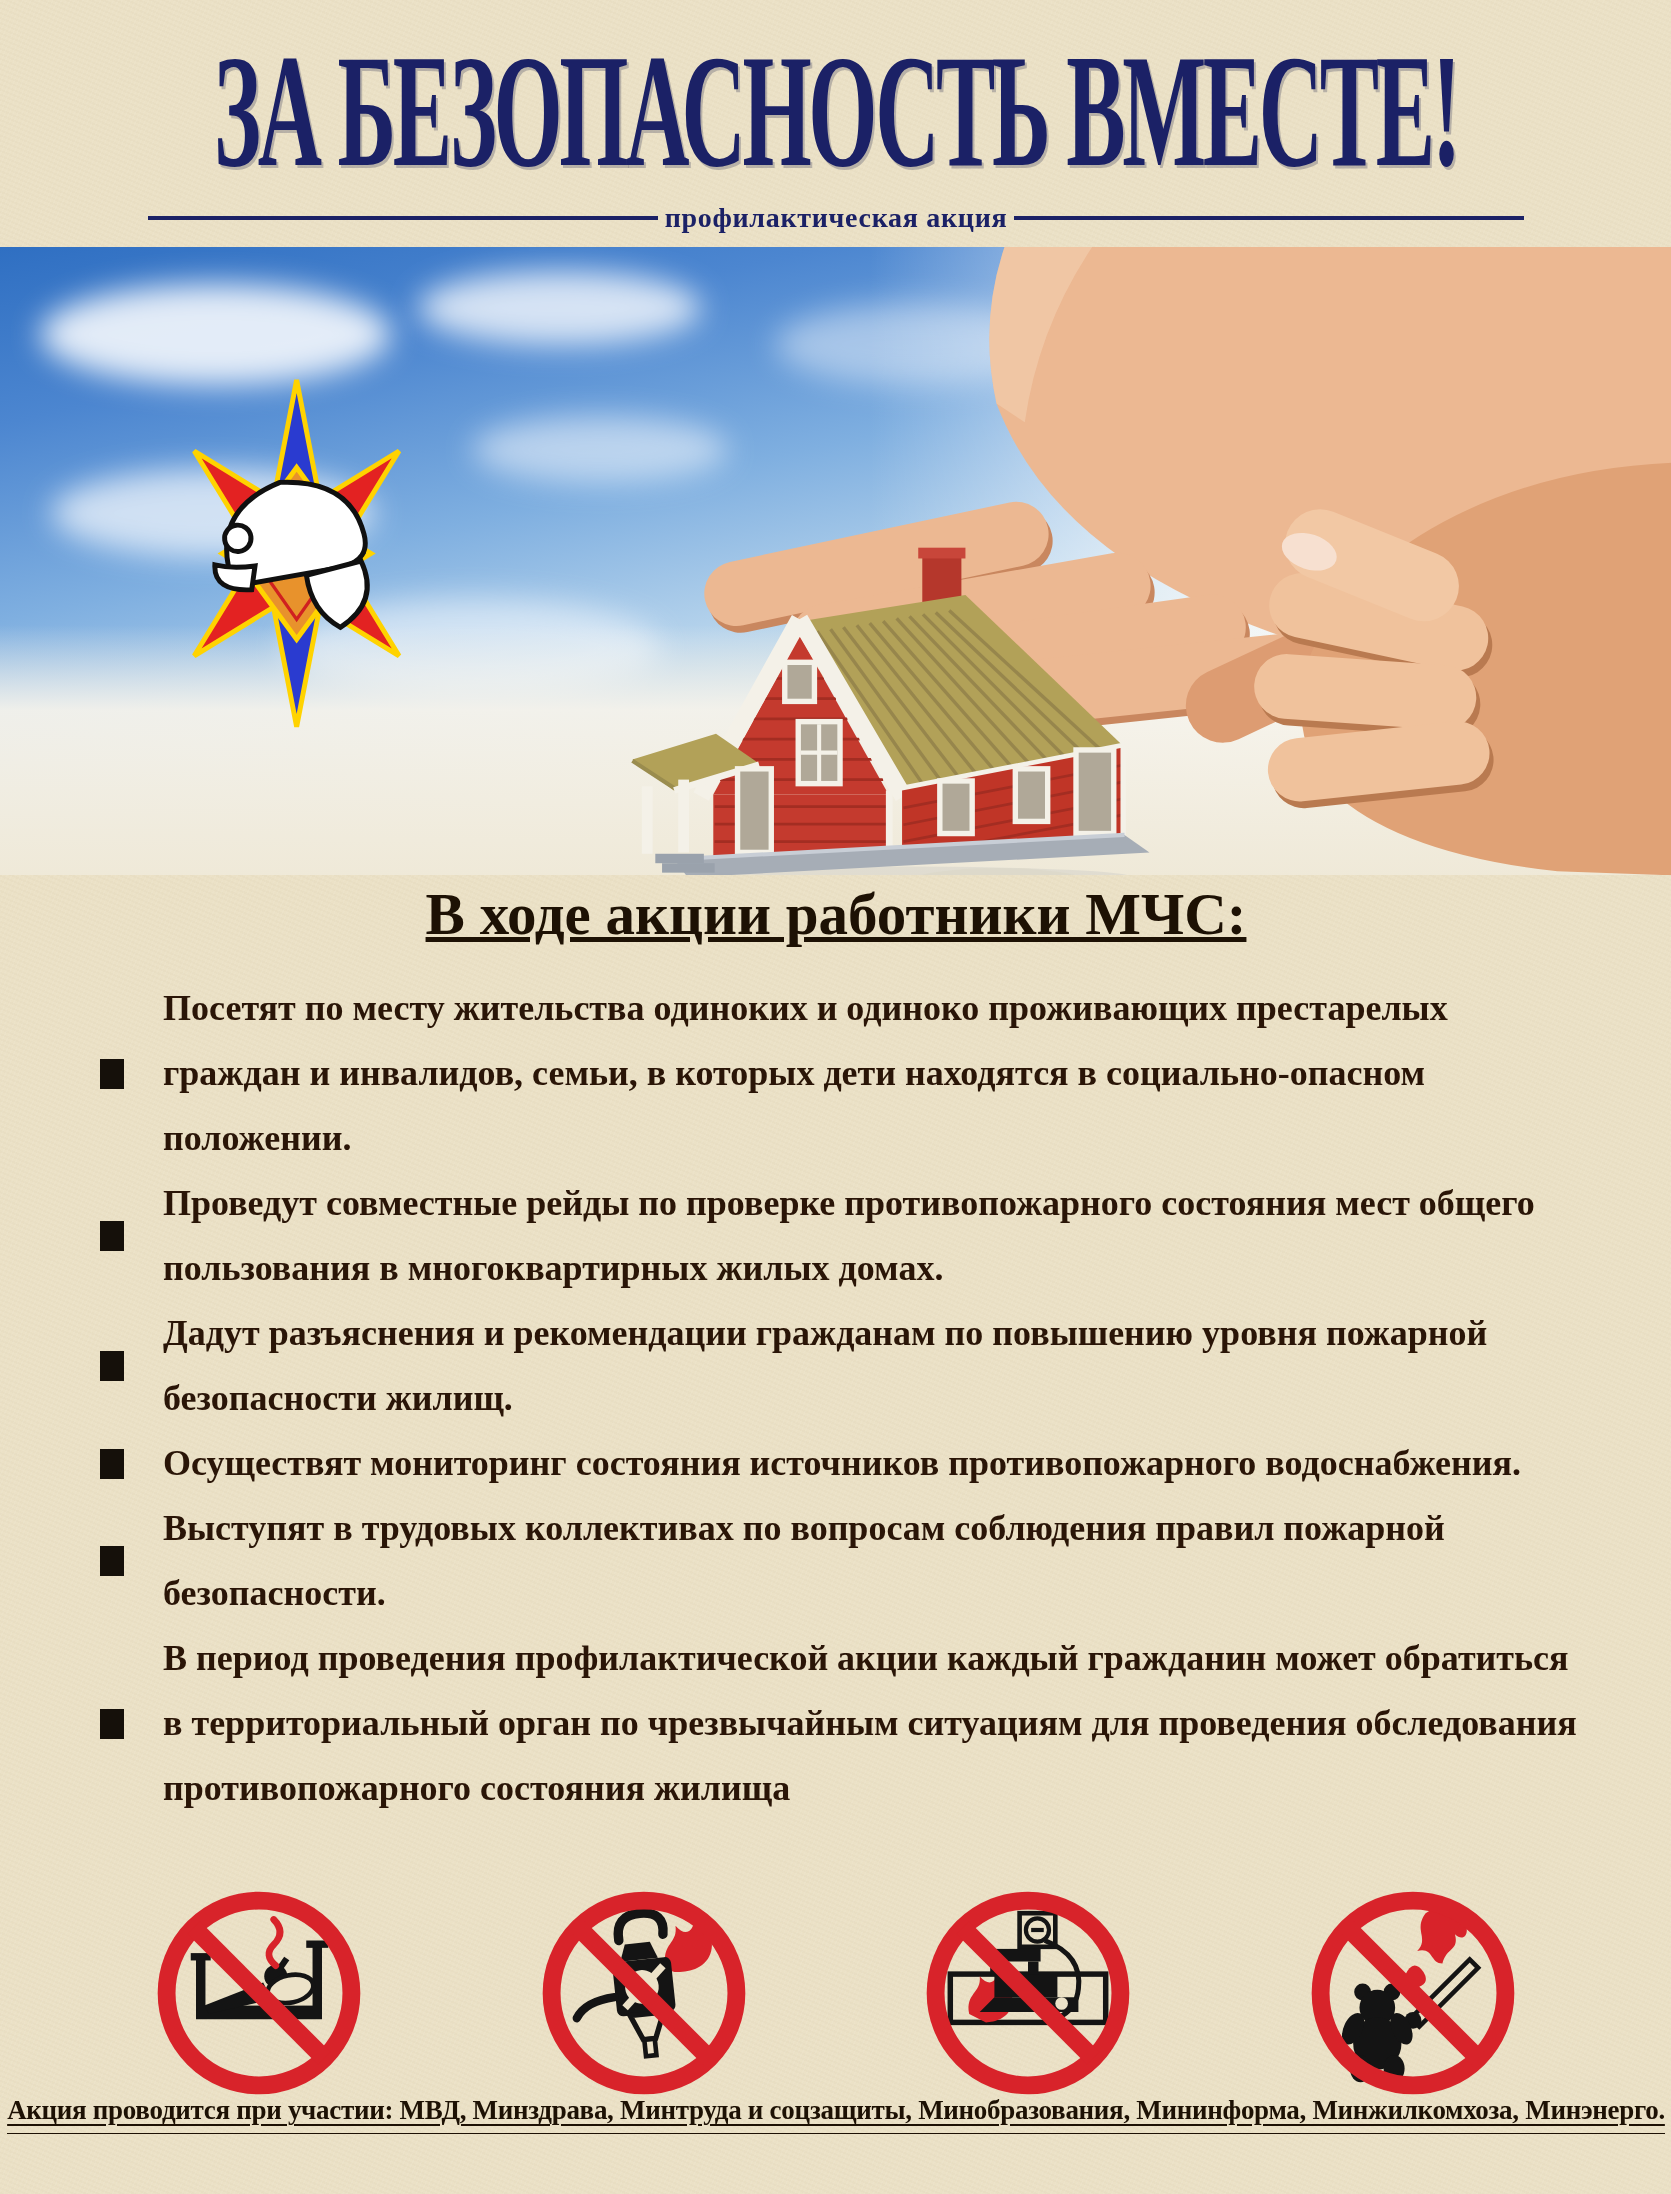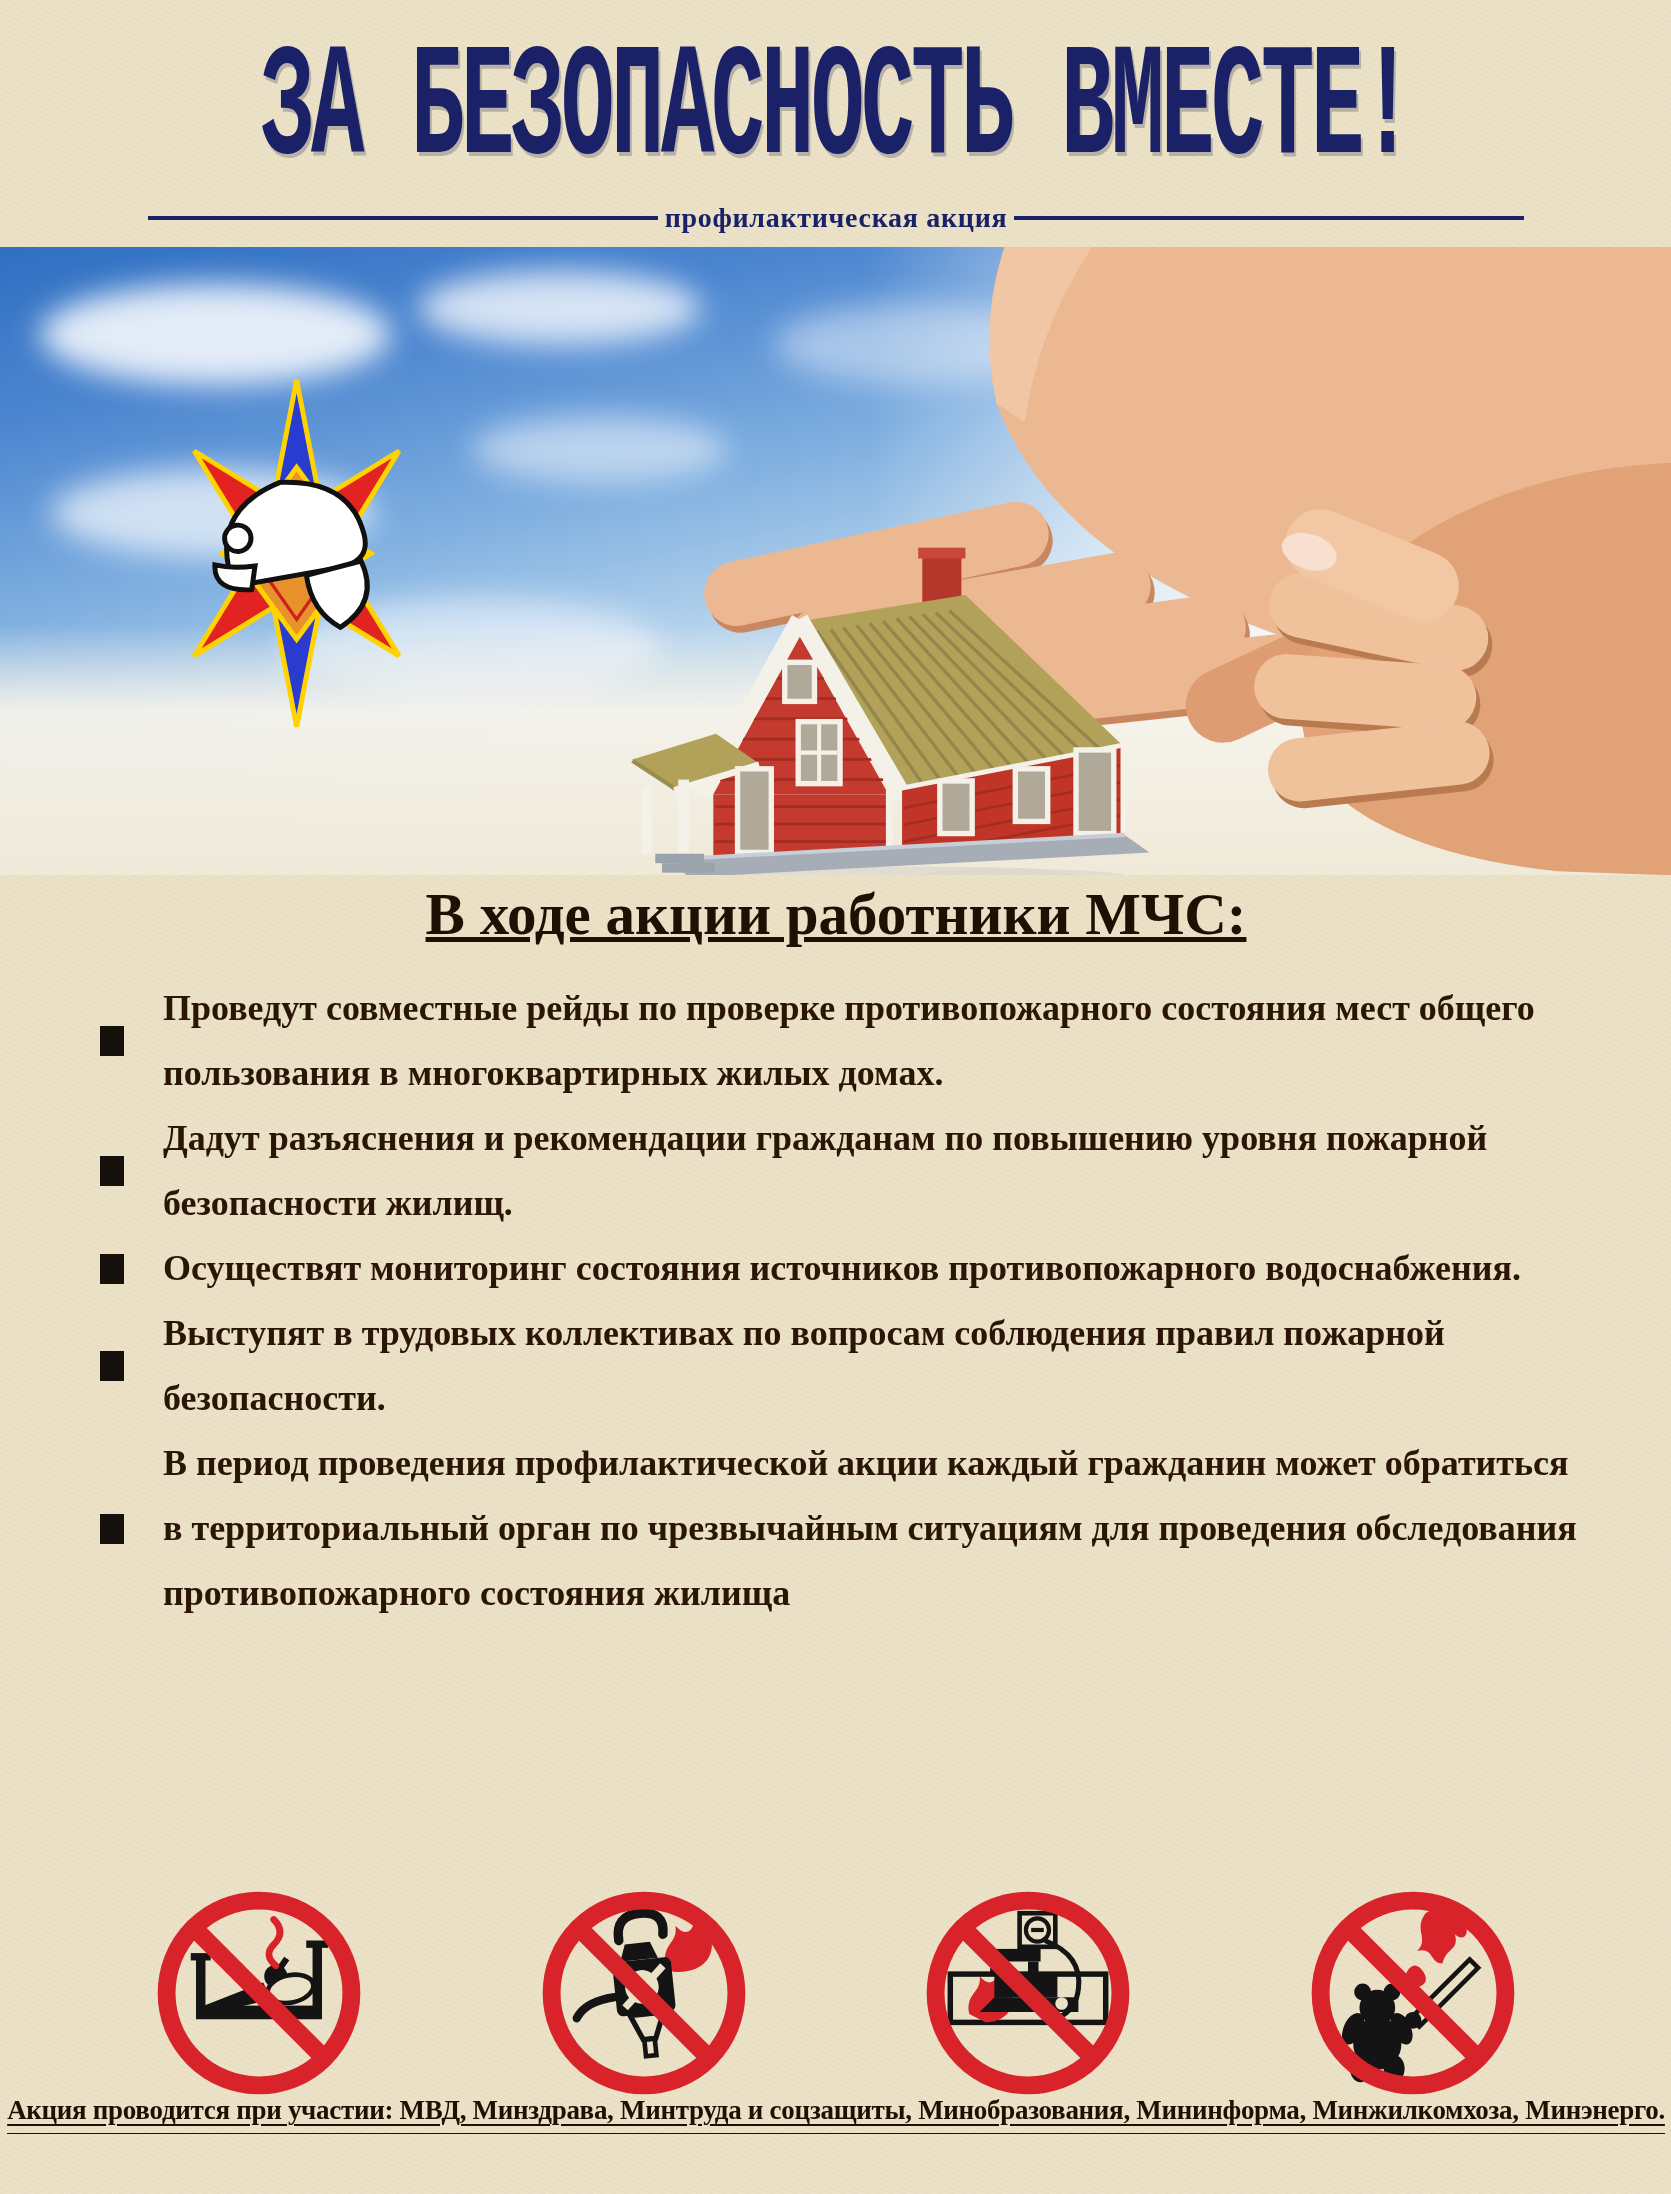--- a/index.html
+++ b/index.html
@@ -9,21 +9,21 @@
     font-family:"Liberation Serif","DejaVu Serif",serif;
     position:relative;overflow:hidden;
   }
   .poster{position:absolute;inset:0;
     background:
       repeating-linear-gradient(23deg, rgba(120,95,60,.025) 0 2px, rgba(0,0,0,0) 2px 4.7px),
       repeating-linear-gradient(113deg, rgba(255,255,255,.05) 0 1.3px, rgba(0,0,0,0) 1.3px 4px),
       #ebe1c6;
   }
   
-  .title-wrap{position:absolute;top:19px;left:0;width:100%;height:202px;text-align:center;font-family:Liberation Mono, monospace;}
+  .title-wrap{position:absolute;top:19px;left:0;width:100%;height:202px;text-align:center;}
   .title{
     display:inline-block;
     font-weight:bold;color:#1b2166;
     font-size:89px;letter-spacing:-3.4px;
     transform:scaleY(1.8);transform-origin:top center;
     white-space:nowrap;
     text-shadow:2px 2px 0 rgba(90,90,110,.35);
   }
   .subtitle-row{position:absolute;top:202px;left:148px;right:148px;display:flex;align-items:center;}
   .subtitle-line{flex:1;height:3.4px;background:#1b2166;}
@@ -179,20 +179,24 @@
         <rect x="982" y="914" width="78" height="14" fill="#9aa2ac"></rect>
       </g>
     </svg>
   </div>
 
   <div class="heading">В ходе акции работники МЧС:</div>
 
   <div class="bullets">
     <div class="bullet-item">
       <div class="bullet-marker"></div>
+      <div class="bullet-text">Посетят по месту жительства одиноких и одиноко проживающих престарелых граждан и инвалидов, семьи, в которых дети находятся в социально-опасном положении.</div>
+    </div>
+    <div class="bullet-item">
+      <div class="bullet-marker"></div>
       <div class="bullet-text">Проведут совместные рейды по проверке противопожарного состояния мест общего пользования в многоквартирных жилых домах.</div>
     </div>
     <div class="bullet-item">
       <div class="bullet-marker"></div>
       <div class="bullet-text">Дадут разъяснения и рекомендации гражданам по повышению уровня пожарной безопасности жилищ.</div>
     </div>
     <div class="bullet-item">
       <div class="bullet-marker"></div>
       <div class="bullet-text">Осуществят мониторинг состояния источников противопожарного водоснабжения.</div>
     </div>

